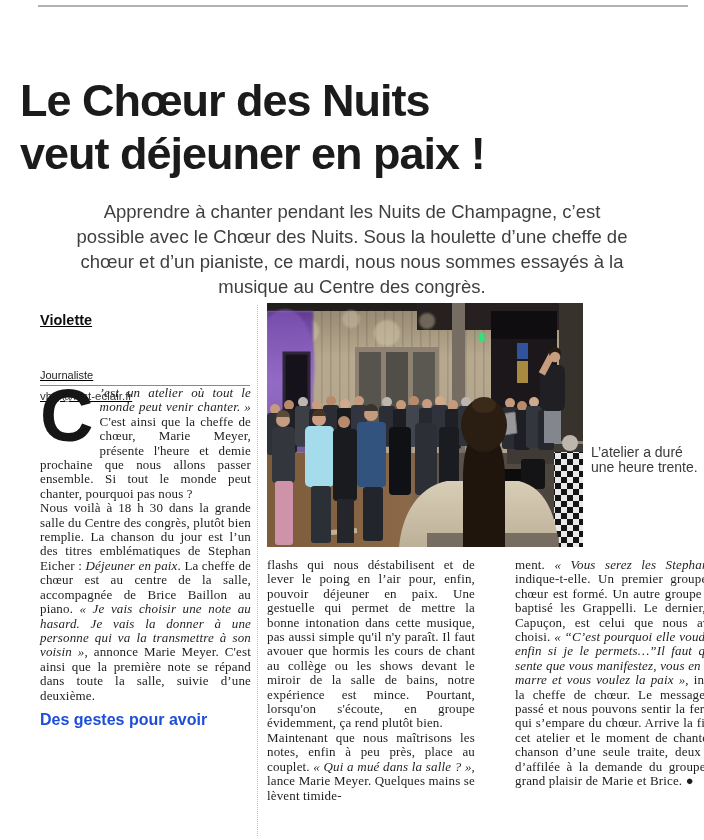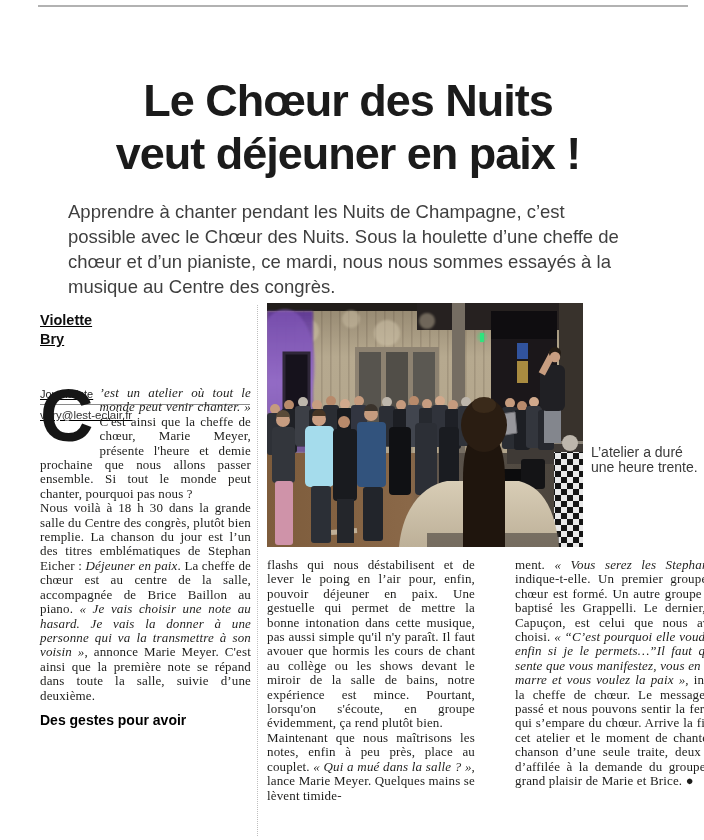--- a/index.html
+++ b/index.html
@@ -1,25 +1,25 @@
 <!DOCTYPE html>
 <html lang="fr"><head>
 <meta charset="utf-8">
 <style>
   html,body{margin:0;padding:0;background:#ffffff;}
   .page{position:relative;width:704px;height:840px;background:#fff;overflow:hidden;
         font-family:"Liberation Serif",serif;}
   .rule-top{position:absolute;left:38px;top:5px;width:650px;height:2px;background:#b2b2b2;}
 
-  .headline{position:absolute;left:20px;right:28px;top:44px;text-align:center;
+  .headline{position:absolute;left:20px;right:28px;top:44px;
             font-family:"Liberation Sans",sans-serif;font-weight:900;
             font-size:45px;line-height:53px;letter-spacing:-1px;color:#1b1b1b;}
   .headline span{display:block;}
 
-  .standfirst{position:absolute;left:68px;width:568px;top:180px;text-align:left;
+  .standfirst{position:absolute;left:68px;width:568px;top:180px;text-align:center;
               font-family:"Liberation Sans",sans-serif;font-size:18.5px;
               line-height:25px;color:#3f3f3f;}
 
   .byline{position:absolute;left:40px;top:311px;width:210px;
           font-family:"Liberation Sans",sans-serif;text-decoration:underline;}
   .byline .name{font-size:14.5px;font-weight:bold;line-height:19px;color:#0f0f0f;}
   .byline .name span{display:block;}
   .byline .role{font-size:11px;color:#1d1d1d;padding:7px 0 4px 0;
                 border-bottom:1.5px solid #8a8a8a;margin-top:32px;}
   .byline .email{font-size:11.5px;color:#333;padding-top:4px;}
@@ -30,21 +30,21 @@
   .bodycol{position:absolute;font-size:13px;line-height:14.4px;letter-spacing:0.15px;
            color:#1d1d1b;text-align:justify;}
   .bodycol p{margin:0;}
   .col1{left:40px;top:386px;width:211px;}
   .col2{left:267px;top:558px;width:208px;}
   .col3{left:484px;top:558px;width:213px;margin-left:31px;}
   .it{font-style:italic;}
   .dropcap{float:left;font-family:"Liberation Sans",sans-serif;font-weight:900;
            font-size:74px;line-height:56px;padding:2px 6px 0 0;color:#161616;}
   .subhead{font-family:"Liberation Sans",sans-serif;font-weight:bold;
-           font-size:14px;line-height:16px;color:#000000;margin:9px 0 3px 0;
+           font-size:16px;line-height:16px;color:#1d4ed8;margin:9px 0 3px 0;
            text-align:left;letter-spacing:0;}
   .subhead span{display:block;}
 
   .photo{position:absolute;left:267px;top:303px;width:316px;height:244px;overflow:hidden;
          background:#b3a68d;}
   .caption{position:absolute;left:591px;top:431px;width:108px;
            font-family:"Liberation Sans",sans-serif;font-size:14px;
            line-height:15px;color:#3a3a3a;}
 </style>
 </head>
@@ -57,21 +57,20 @@
   <h1 class="headline">
     <span>Le Chœur des Nuits</span>
     <span>veut déjeuner en paix !</span>
   </h1>
 
   <p class="standfirst">Apprendre à chanter pendant les Nuits de Champagne, c’est possible avec le Chœur des Nuits. Sous la houlette d’une cheffe de chœur et d’un pianiste, ce mardi, nous nous sommes essayés à la musique au Centre des congrès.</p>
 
   <div class="byline">
     <div class="name">
       <span>Violette</span>
-      <span>Bry</span>
     </div>
     <div class="role">Journaliste</div>
     <div class="email">vbry@lest-eclair.fr</div>
   </div>
 
   <div class="colsep"></div>
 
   <div class="photo">
     <svg viewBox="0 0 316 244" width="316" height="244">
       <defs>

